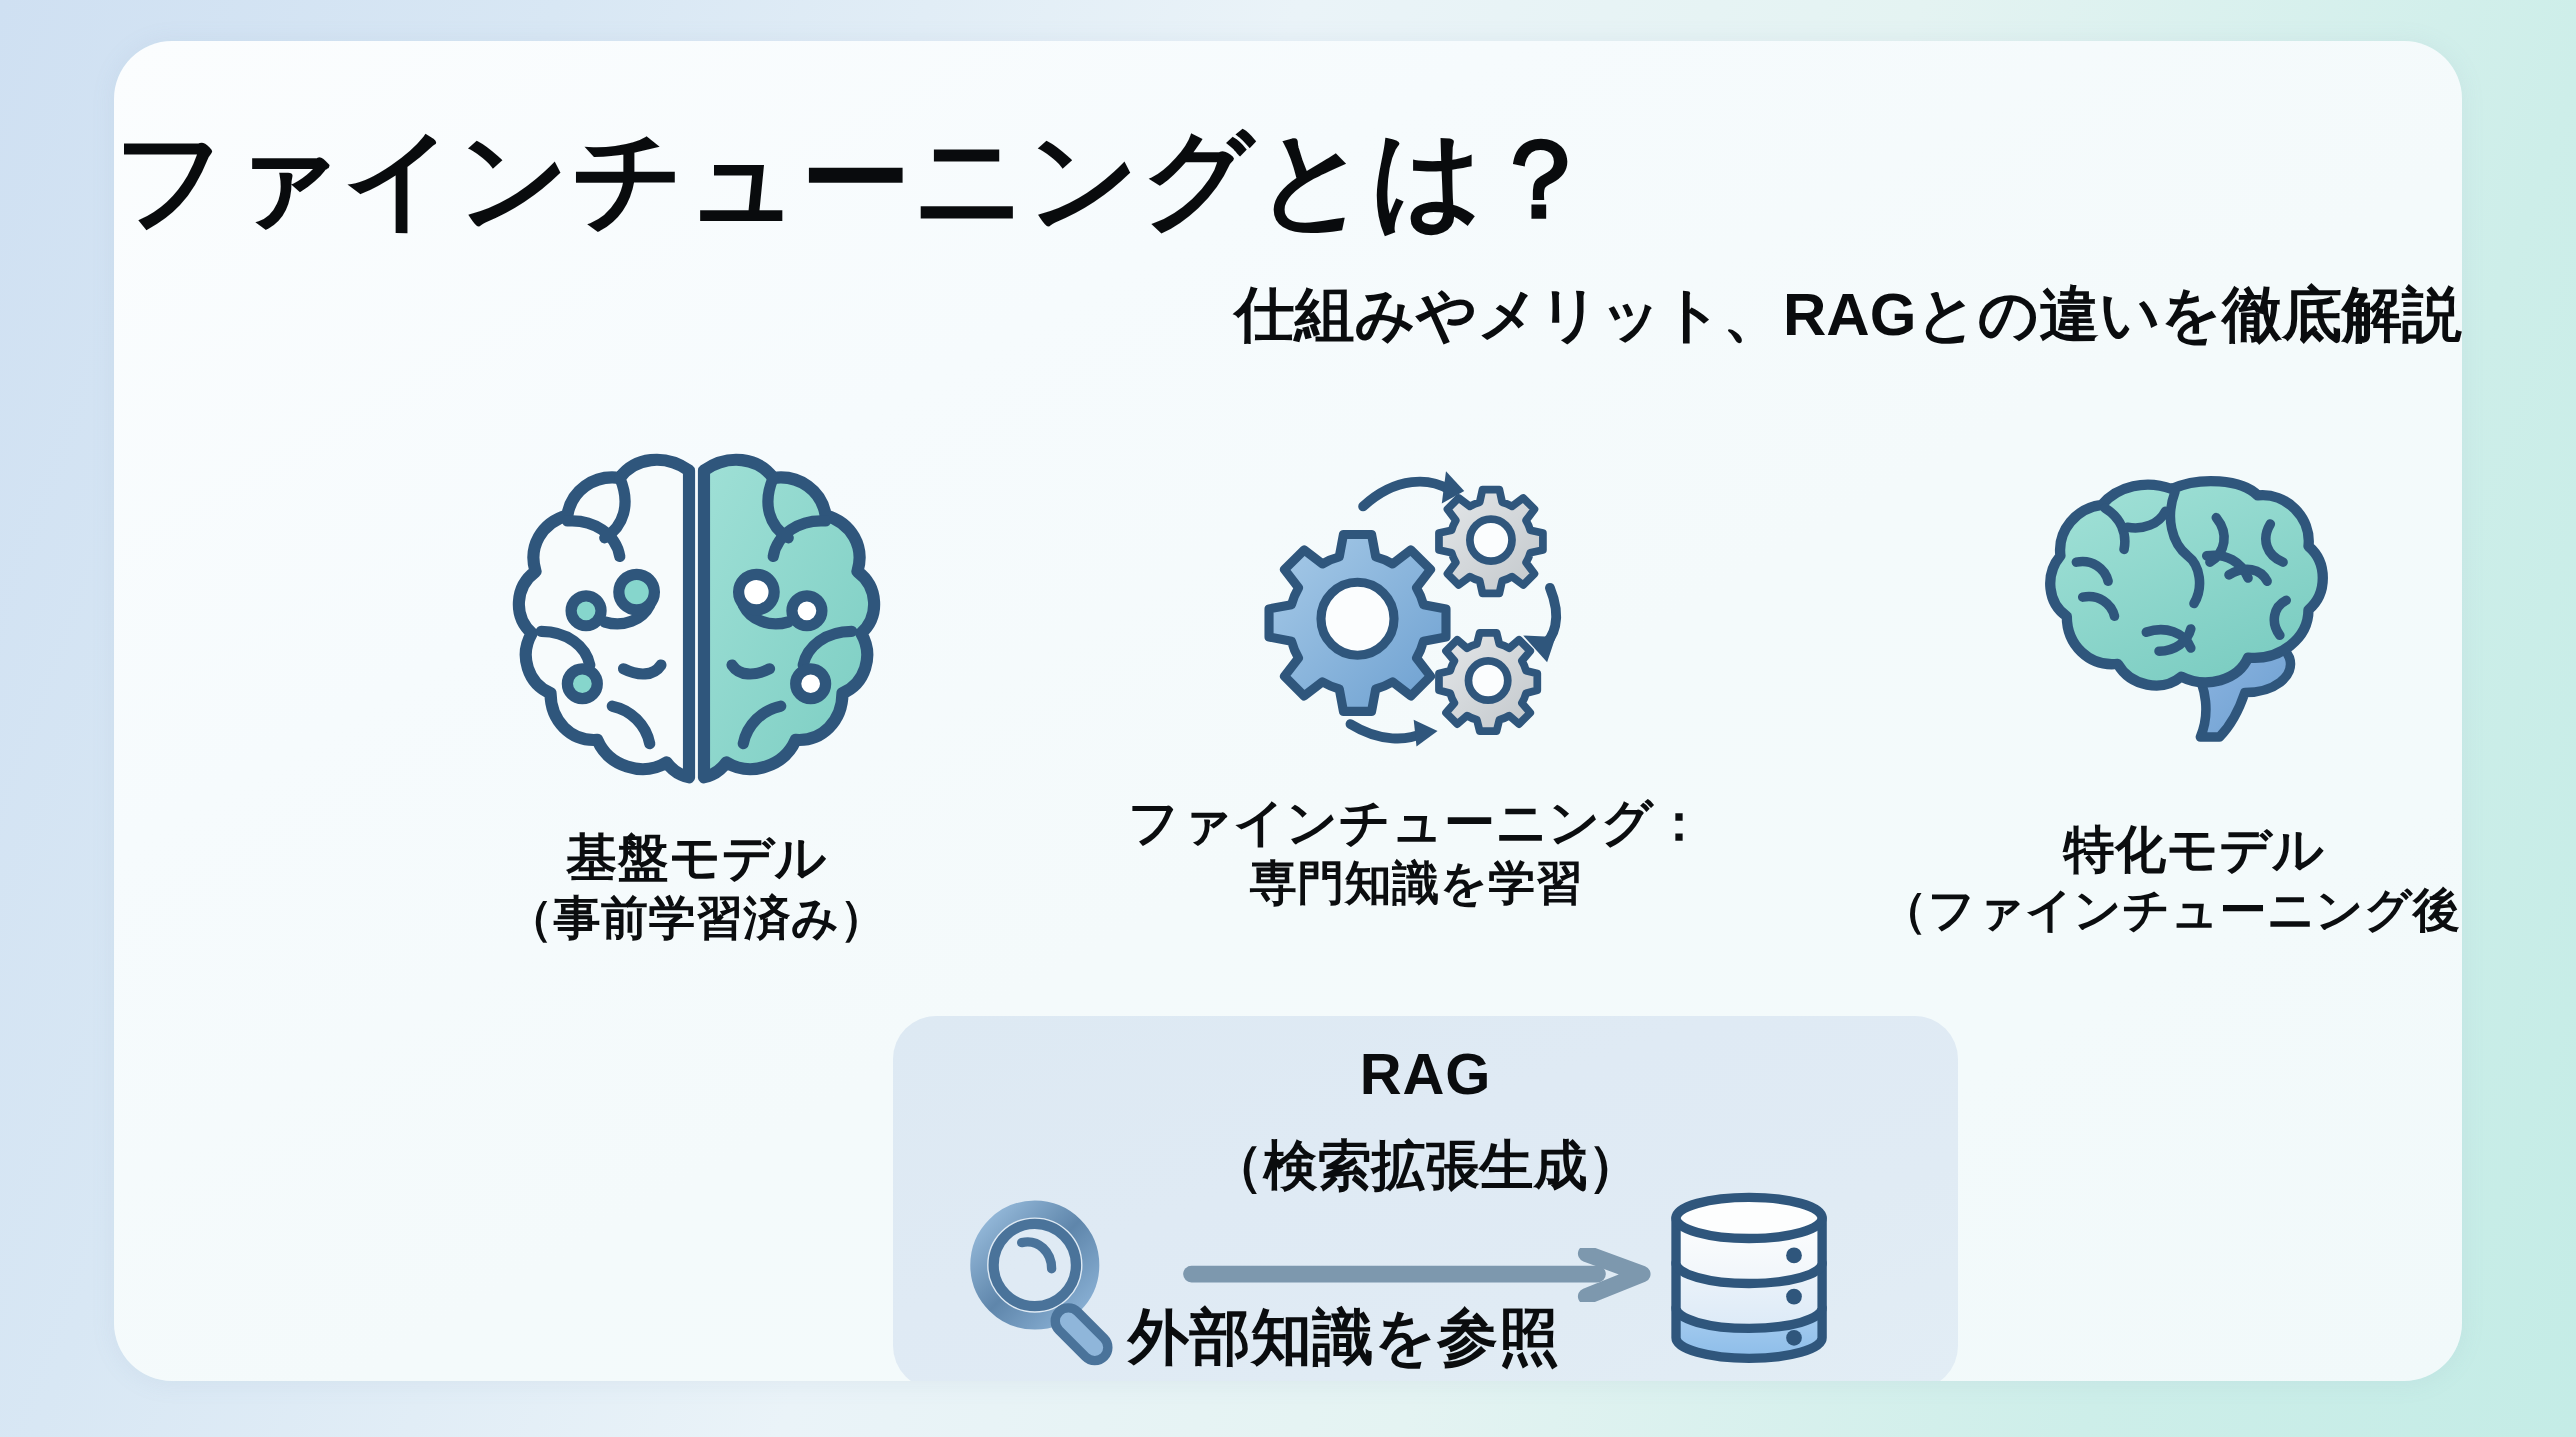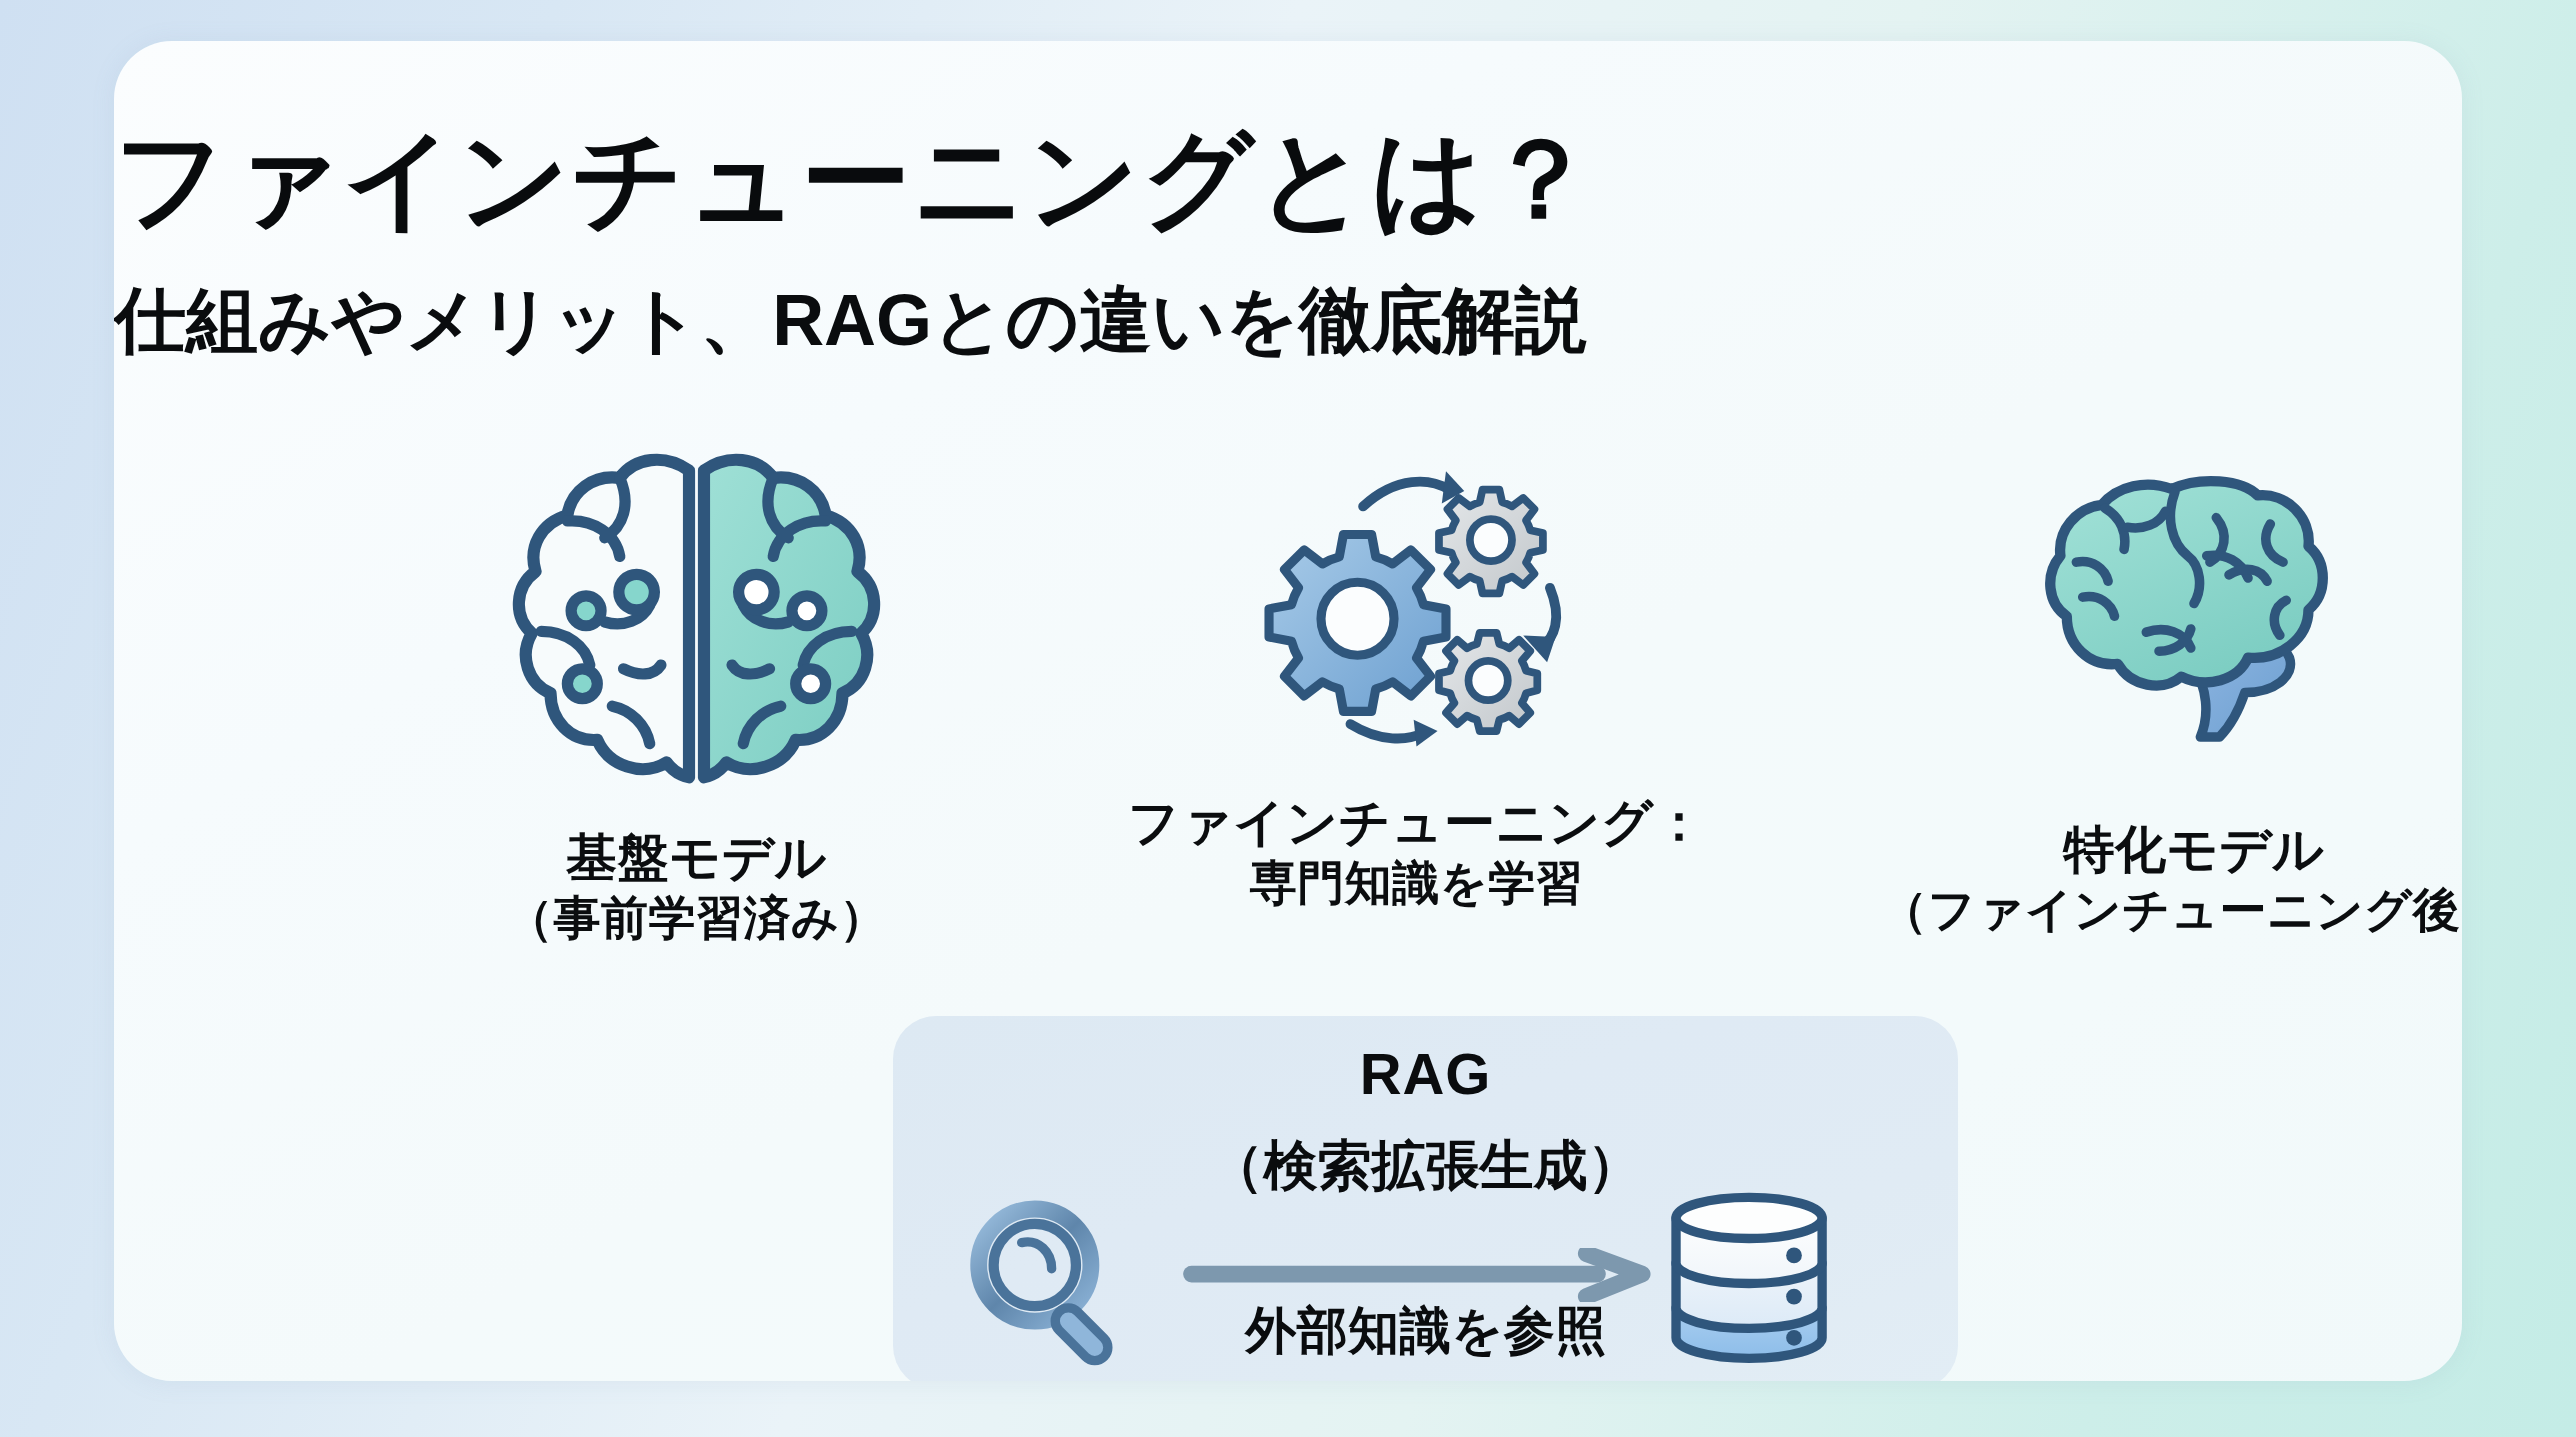--- a/index.html
+++ b/index.html
@@ -24,22 +24,22 @@
     position:absolute;left:0;right:0;top:82px;
     font-size:110px;
     font-weight:bold;
     letter-spacing:1.9px;
     color:#090b0d;
     line-height:1.02;
     white-space:nowrap;
   }
   .subtitle{
     position:absolute;left:0;right:0;top:242px;
-    text-align:left;
-    font-size:72px;
+    text-align:right;
+    font-size:60px;
     font-weight:bold;
     letter-spacing:0px;
     color:#0a0c0e;
     line-height:1.05;
     white-space:nowrap;
   }
 
   
   .flow{position:absolute;left:2px;right:0;top:403px;height:524px;}
 
@@ -75,22 +75,22 @@
     position:absolute;left:0;right:0;top:24px;text-align:center;
     font-size:58px;font-weight:bold;color:#0a0c0e;letter-spacing:0.9px;
     white-space:nowrap;
   }
   .rag-subtitle{
     position:absolute;left:0;right:0;top:114px;text-align:center;
     font-size:54px;font-weight:bold;color:#0a0c0e;letter-spacing:0px;
     white-space:nowrap;
   }
   .rag-caption{
-    position:absolute;left:243px;width:580px;top:281px;text-align:center;
-    font-size:51px;font-weight:bold;color:#0a0c0e;letter-spacing:0.5px;
+    position:absolute;left:235px;width:580px;top:281px;
+    font-size:61px;font-weight:bold;color:#0a0c0e;letter-spacing:0.5px;
     white-space:nowrap;
   }
   #magnifier-wrap{position:absolute;left:67px;top:178px;}
   #db-wrap{position:absolute;left:768px;top:157px;}
   #rag-arrow{position:absolute;left:290px;top:232px;}
 </style>
 </head>
 <body>
 
 <div class="card">

